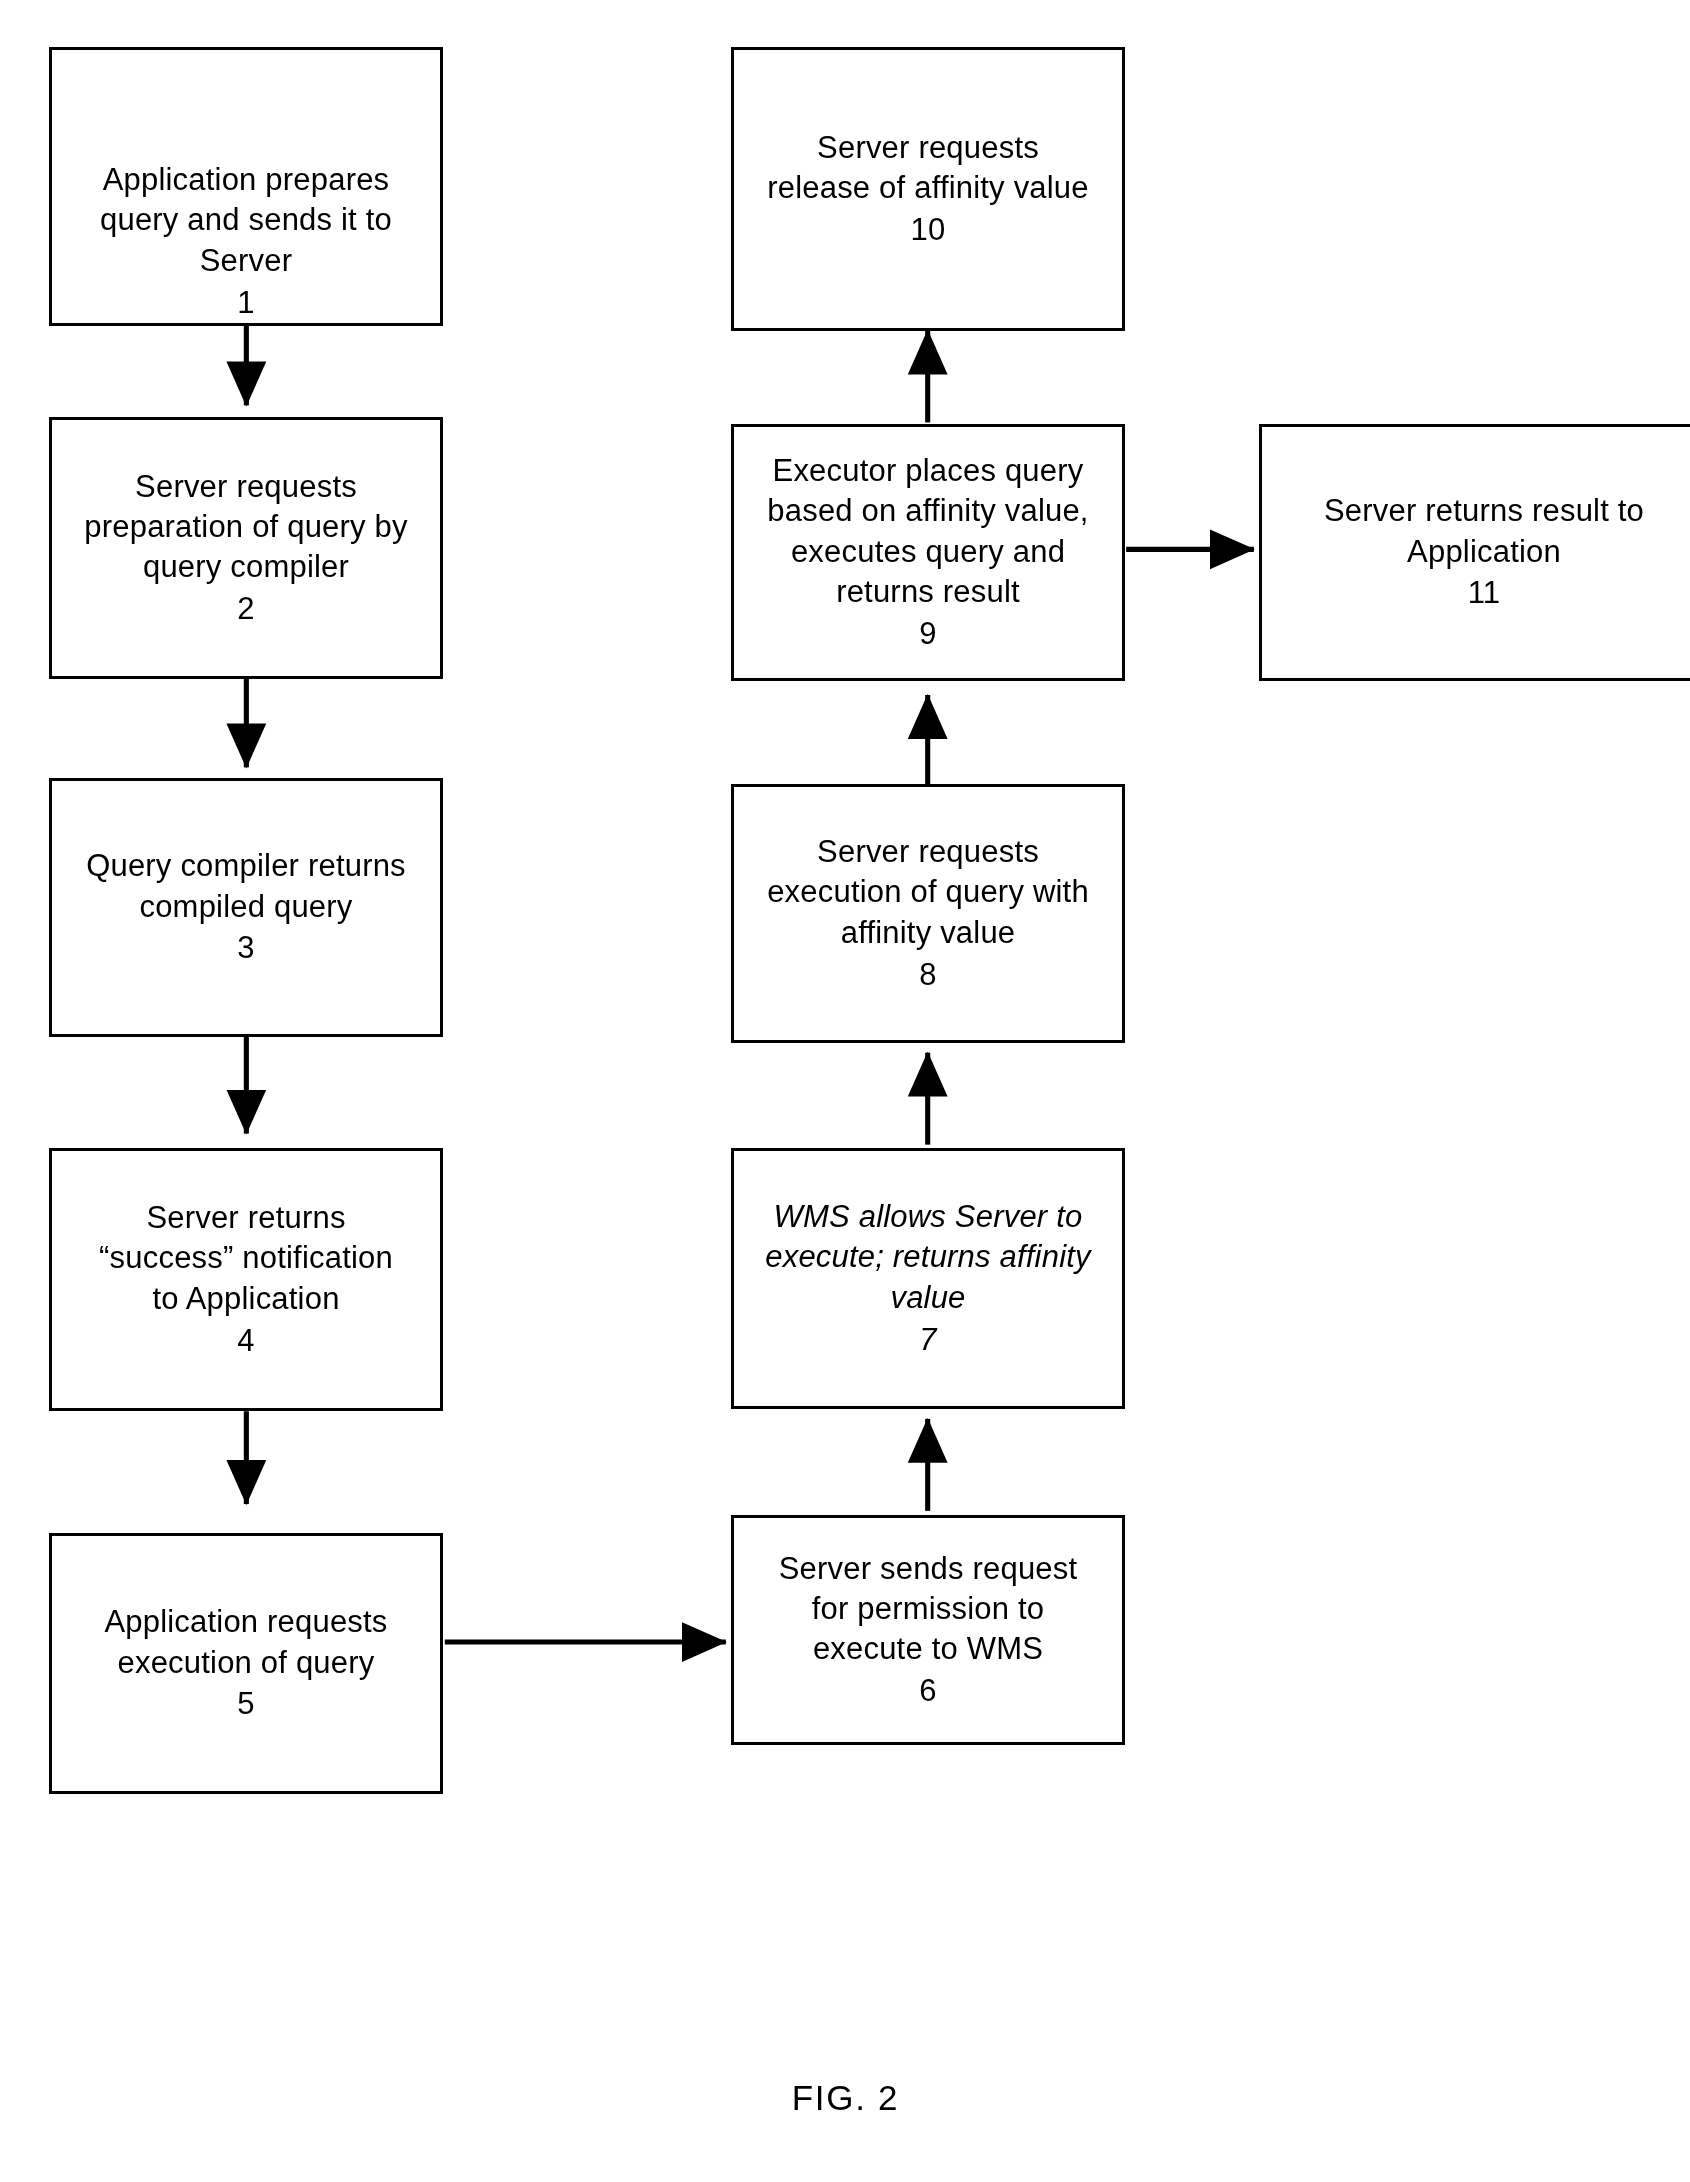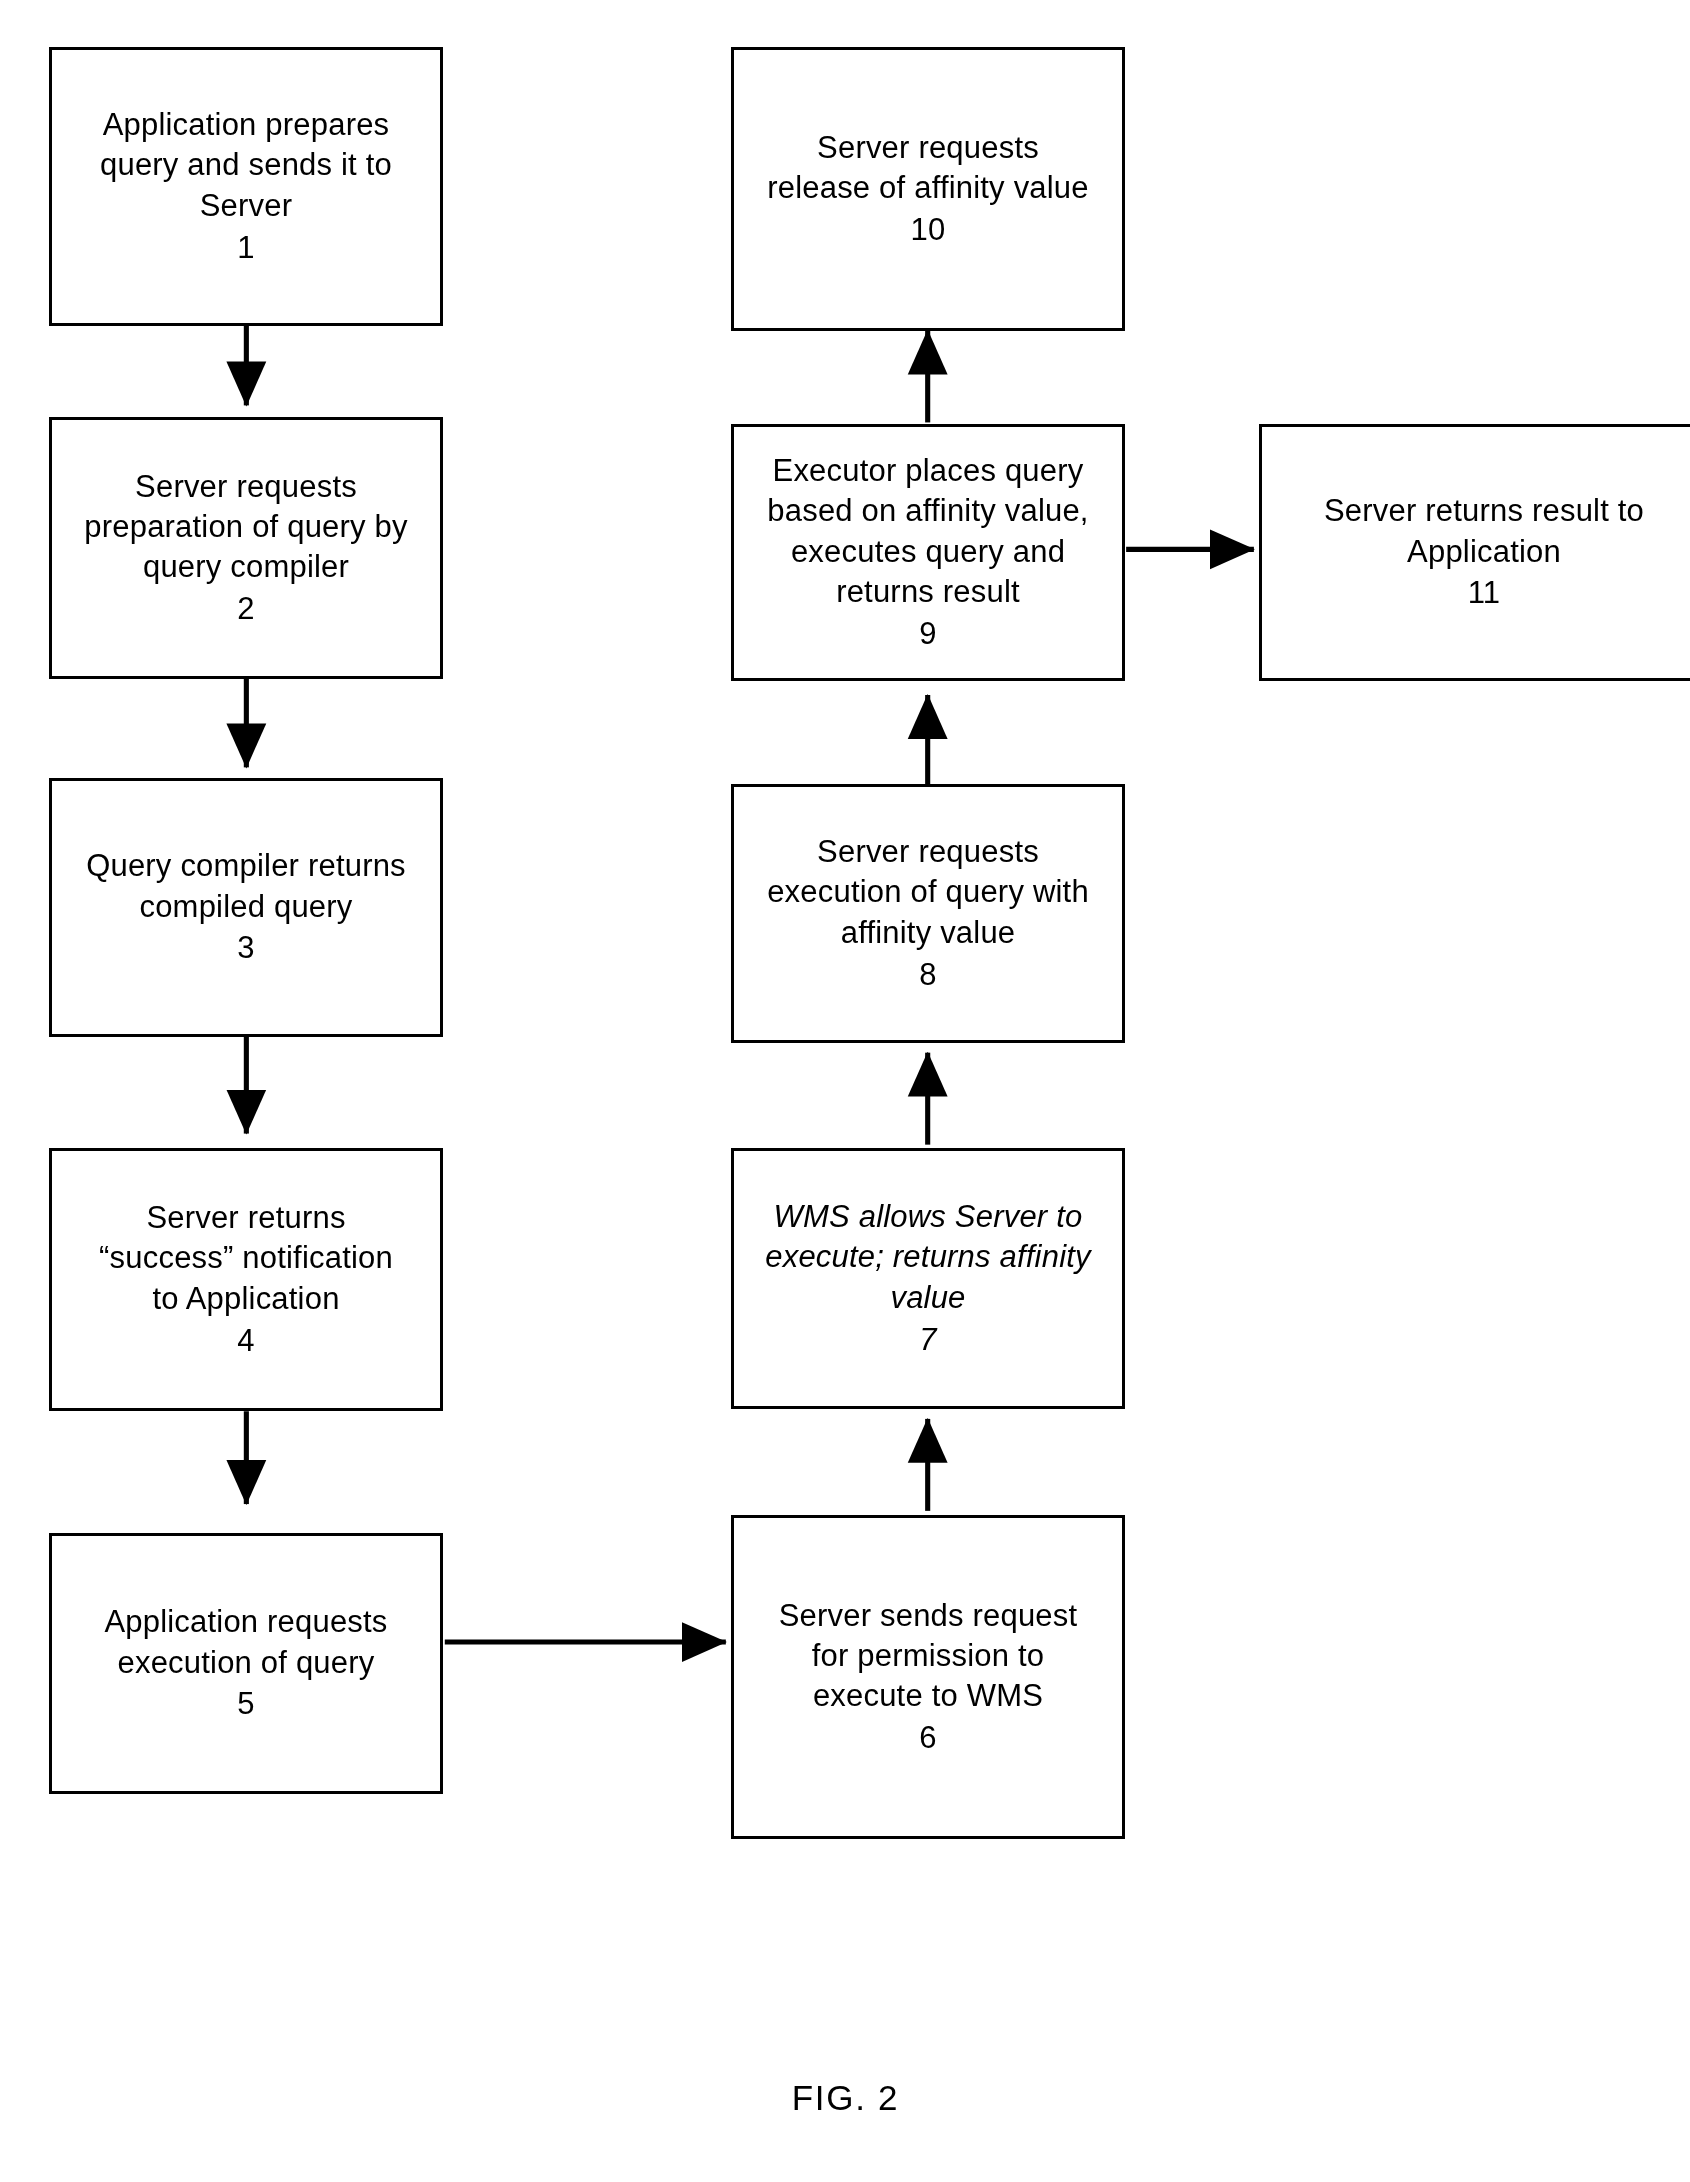--- a/index.html
+++ b/index.html
@@ -93,21 +93,21 @@
 
     <line x1="1089" y1="1344" x2="1089" y2="1236" stroke="#000000" stroke-width="6" marker-end="url(#arrowUp)"></line>
 
     <line x1="1089" y1="1224" x2="1089" y2="816" stroke="#000000" stroke-width="6" marker-end="url(#arrowUp)" transform="translate(0,0)"></line>
 
     <line x1="1089" y1="496" x2="1089" y2="388" stroke="#000000" stroke-width="6" marker-end="url(#arrowUp)"></line>
 
     <line x1="1322" y1="645" x2="1472" y2="645" stroke="#000000" stroke-width="6" marker-end="url(#arrowRight)"></line>
   </svg>
 
-  <div class="flow-box" style="left:49px; top:47px; width:394px; height:279px;">
+  <div class="flow-box" style="left:49px; top:47px; width:394px; height:279px;justify-content:flex-end;">
     <span class="box-text">Application prepares
 query and sends it to
 Server</span>
     <span class="box-num">1</span>
   </div>
 
   <div class="flow-box" style="left:49px; top:417px; width:394px; height:262px;">
     <span class="box-text">Server requests
 preparation of query by
 query compiler</span>
@@ -154,21 +154,21 @@
     <span class="box-num">8</span>
   </div>
 
   <div class="flow-box" style="left:731px; top:1148px; width:394px; height:261px;font-style:italic;">
     <span class="box-text">WMS allows Server to
 execute; returns affinity
 value</span>
     <span class="box-num">7</span>
   </div>
 
-  <div class="flow-box" style="left:731px; top:1515px; width:394px; height:324px;">
+  <div class="flow-box" style="left:731px; top:1515px; width:394px; height:230px;">
     <span class="box-text">Server sends request
 for permission to
 execute to WMS</span>
     <span class="box-num">6</span>
   </div>
 
   <div class="flow-box" style="left:1259px; top:424px; width:450px; height:257px;">
     <span class="box-text">Server returns result to
 Application</span>
     <span class="box-num">11</span>

